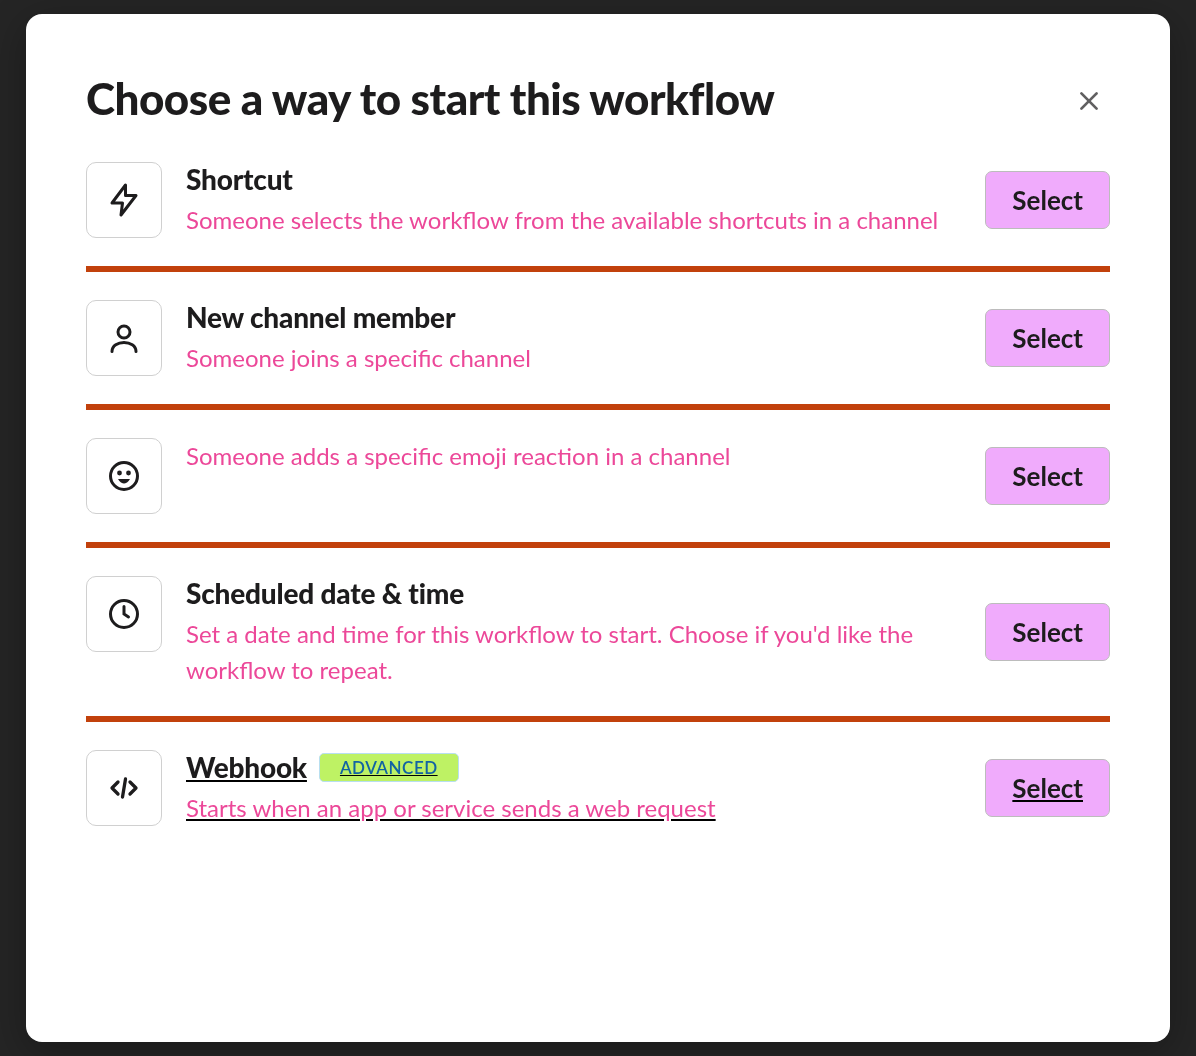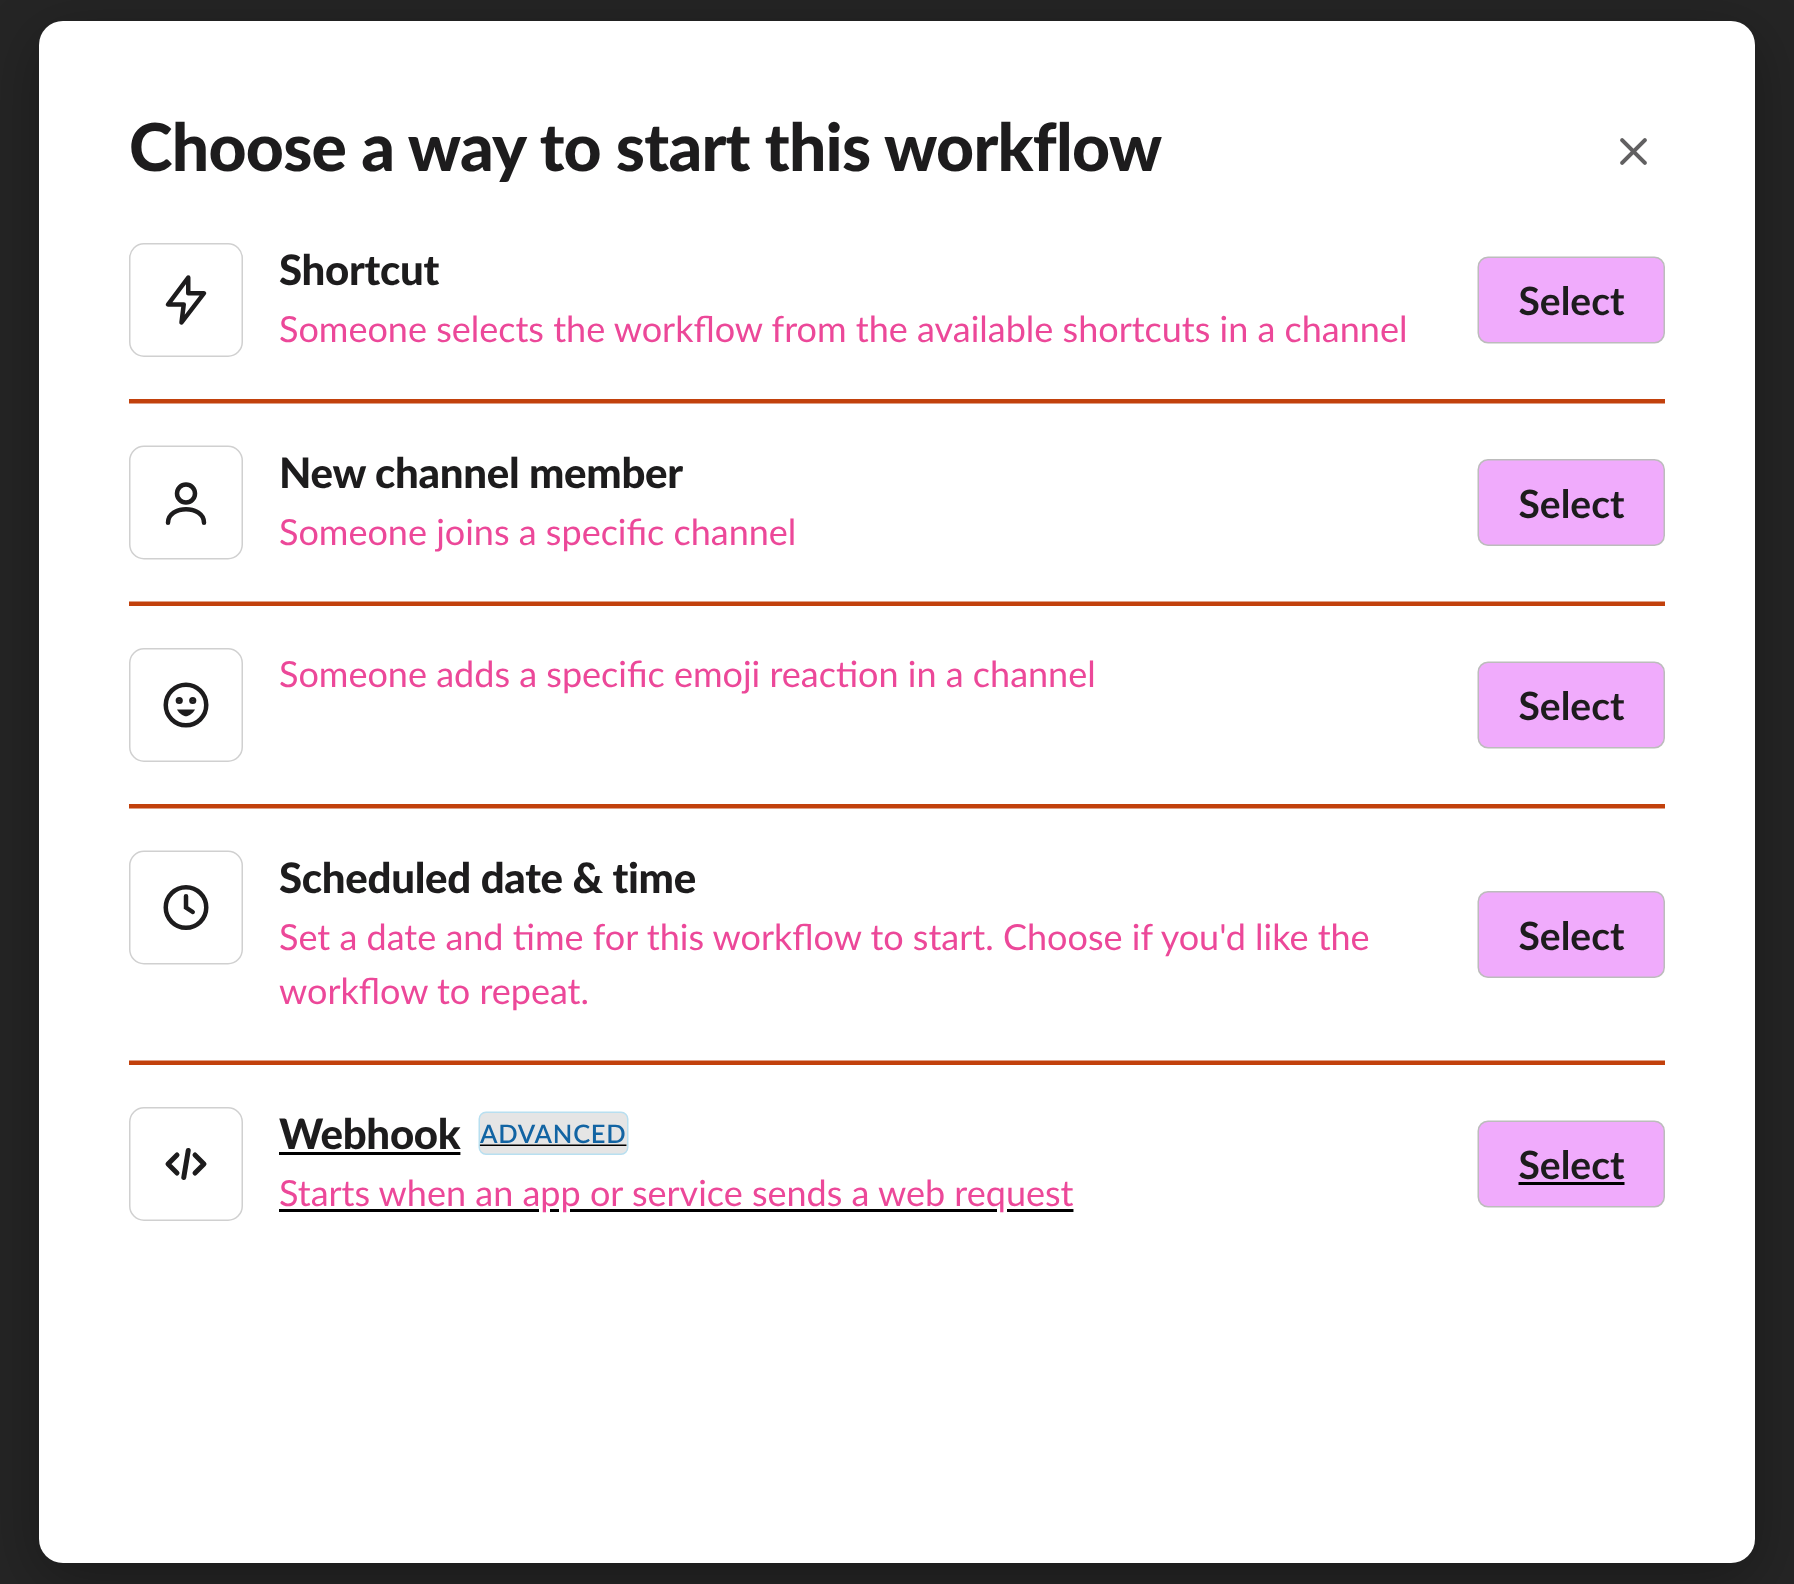--- a/index.html
+++ b/index.html
@@ -61,21 +61,21 @@
       height: 26px;
     }
     .option-list {
       display: flex;
       flex-direction: column;
     }
     .option-row {
       display: flex;
       align-items: flex-start;
       padding: 28px 0;
-      border-bottom: 3px solid #c2410c;
+      border-bottom: 6px solid #c2410c;
       gap: 24px;
     }
     .option-row:first-child {
       padding-top: 0;
     }
     .option-row:last-child {
       border-bottom: none;
       text-decoration: underline;
     }
     .option-icon-box {
@@ -111,24 +111,24 @@
     }
     .option-desc {
       font-size: 24px;
       color: #ec4899;
       line-height: 1.5;
     }
     .badge {
       font-size: 17px;
       font-weight: 600;
       color: #1264a3;
-      background: #e5e5e5;
+      background: #bef264;
       border: 1px solid #b8dff0;
       border-radius: 5px;
-      padding: 3px 0;
+      padding: 3px 20px;
       letter-spacing: 0.5px;
     }
     .select-btn {
       background: #f0abfc;
       border: 1.5px solid #bcbcbc;
       border-radius: 7px;
       padding: 12px 26px;
       font-size: 26px;
       font-weight: 700;
       color: #1d1c1d;

